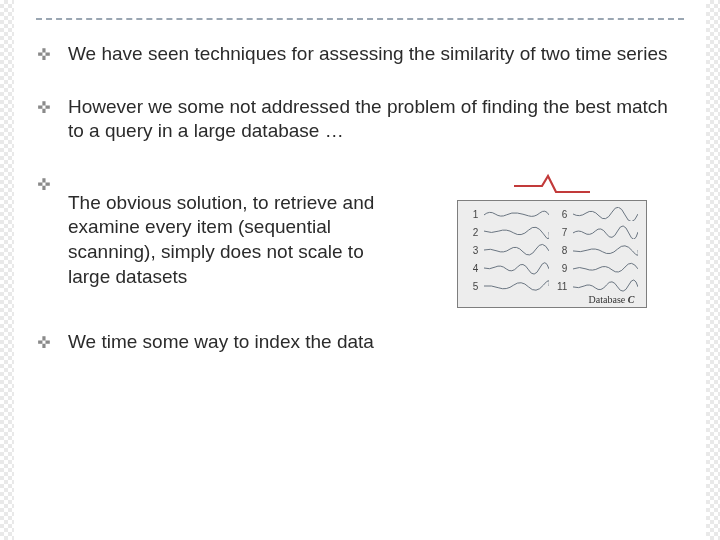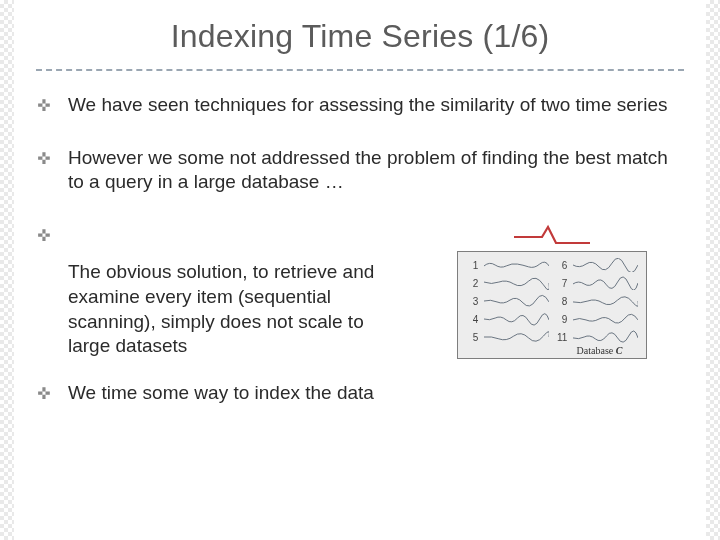--- a/index.html
+++ b/index.html
@@ -62,21 +62,21 @@
     color: #8a8a8a;
     font-size: 16px;
     width: 16px;
     text-align: center;
     flex: 0 0 auto;
     margin-top: 3px;
   }
   .bul-text { flex: 1 1 auto; }
   .row-with-figure {
     display: flex;
-    align-items: flex-end;
+    align-items: center;
     gap: 14px;
   }
   .row-with-figure .text-col {
     flex: 0 0 55%;
   }
   .fig-col {
     flex: 1 1 auto;
     display: flex;
     flex-direction: column;
     align-items: center;
@@ -104,40 +104,39 @@
     font-size: 10px;
     color: #444;
     text-align: right;
   }
   .db-wave {
     width: 100%;
     height: 14px;
   }
   .db-label {
     position: absolute;
-    right: 24px;
+    right: 12px;
     bottom: 1px;
     font-size: 10px;
     color: #333;
     font-family: "Times New Roman", serif;
   }
   .db-label .cee { font-weight: bold; font-style: italic; }
   .lower-bullets {
     margin-top: -6px;
   }
 </style>
 </head>
 <body>
 
 <div class="checker-left"></div>
 <div class="checker-right"></div>
 
 <div class="slide">
 
-  <h1 class="title">Indexing Time Series (1/6)</h1>
   <hr class="dashed-rule">
 
   <ul class="bullets">
 
     <li>
       <span class="bul-mark">✜</span>
       <span class="bul-text">We have seen techniques for assessing the similarity of two time series</span>
     </li>
 
     <li>

